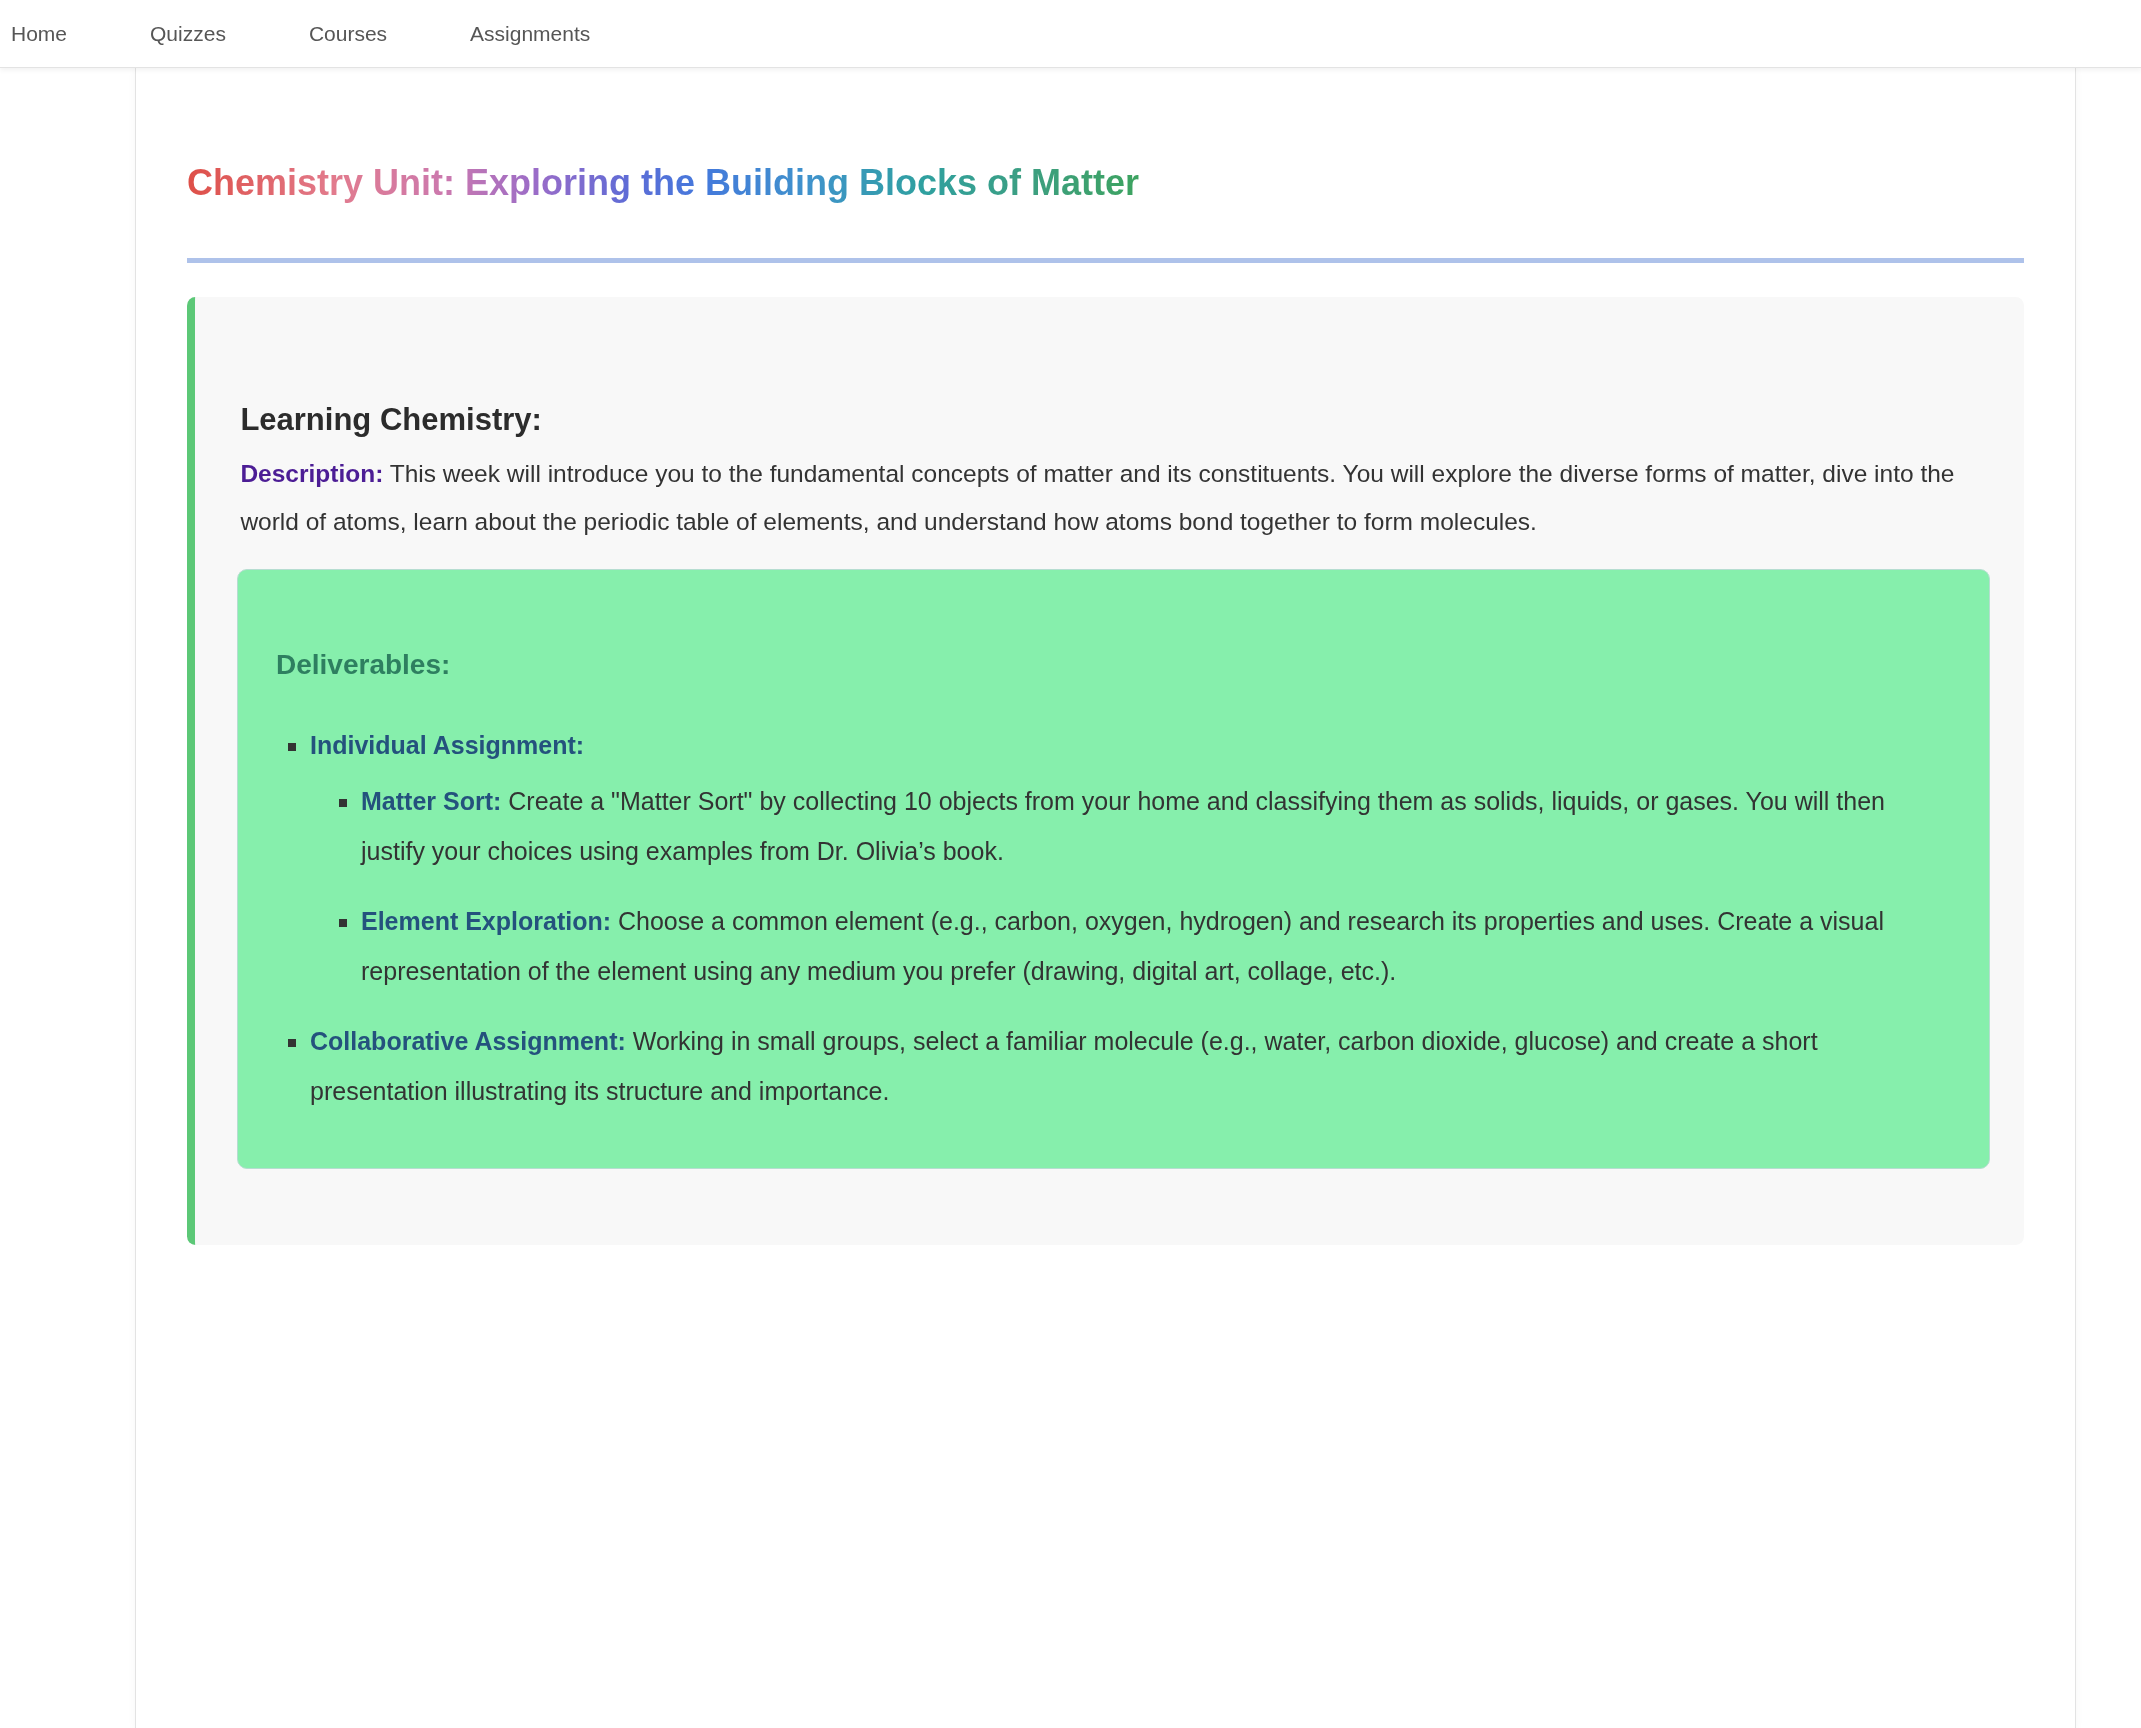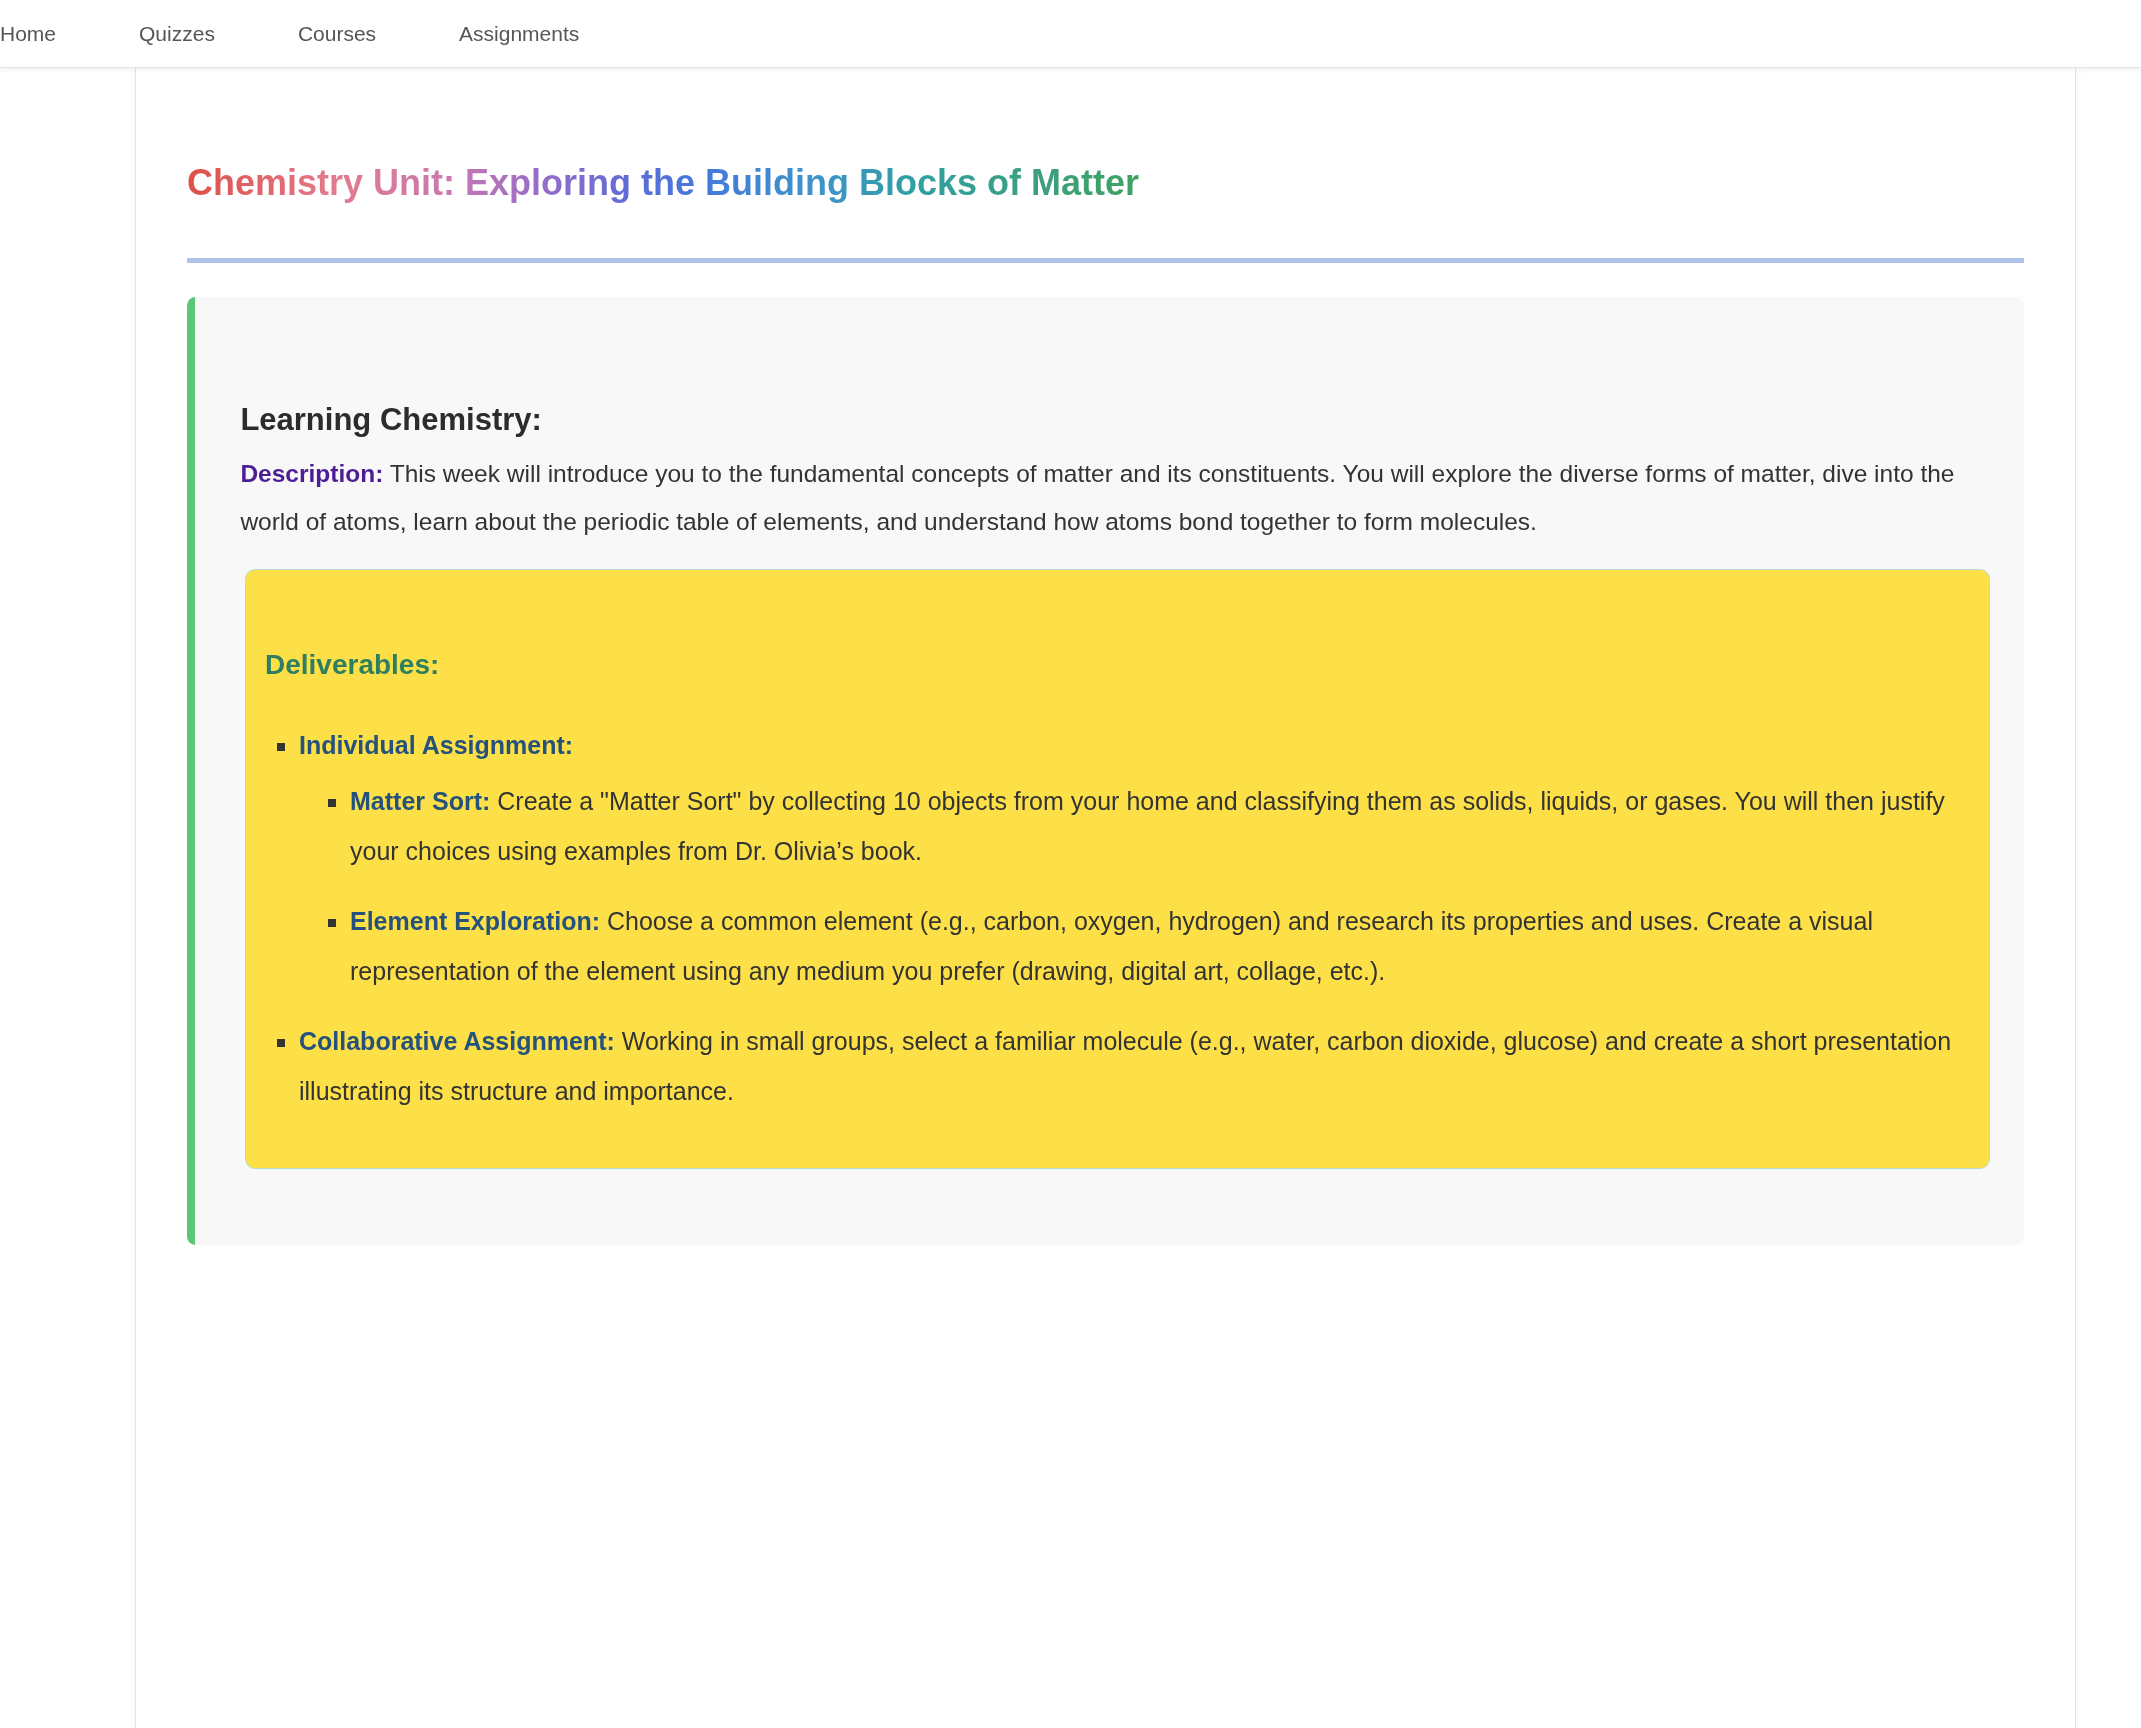--- a/index.html
+++ b/index.html
@@ -8,21 +8,21 @@
     background:#ffffff;
     font-family:"Liberation Sans", sans-serif;
     color:#333333;
   }
   
   .topnav {
     height:67px; background:#ffffff;
     border-bottom:0.8px solid #e3e3e3;
     box-shadow:0 2.5px 5px rgba(0,0,0,0.05);
     display:flex; align-items:center;
-    gap:83px; padding-left:0;
+    gap:83px; padding-left:11px;
     position:relative; z-index:3;
   }
   .topnav a {
     font-size:21px; color:#565656; text-decoration:none; line-height:1;
   }
   
   .page {
     box-sizing:border-box;
     width:1941px; margin-left:135px; min-height:1662px;
     background:#ffffff;
@@ -65,25 +65,24 @@
   }
   ul.objectives li { line-height:1.93; margin-bottom:14.3px; }
   p.description {
     margin:11.8px 0 0 3.4px;
     font-size:24.5px; line-height:1.97; color:#333333;
   }
   p.description strong { color:#4c1d95; }
   
   .deliverables {
     margin-top:22px;
-    background:#fde047;
+    background:#86efac;
     border:1.7px solid #b6ddd1;
     border-radius:10px;
-    padding:32px 19px 52px;
-    margin-left:8px;
+    padding:32px 38px 52px;
   }
   .deliverables h4 {
     font-size:28px; color:#2e7f60; margin:47px 0 0; font-weight:bold;
   }
   .deliverables strong { color:#24527d; }
   ul.deliv-l1 {
     list-style:square;
     margin:39px 0 0; padding-left:34px;
     font-size:25px; color:#333333;
   }

